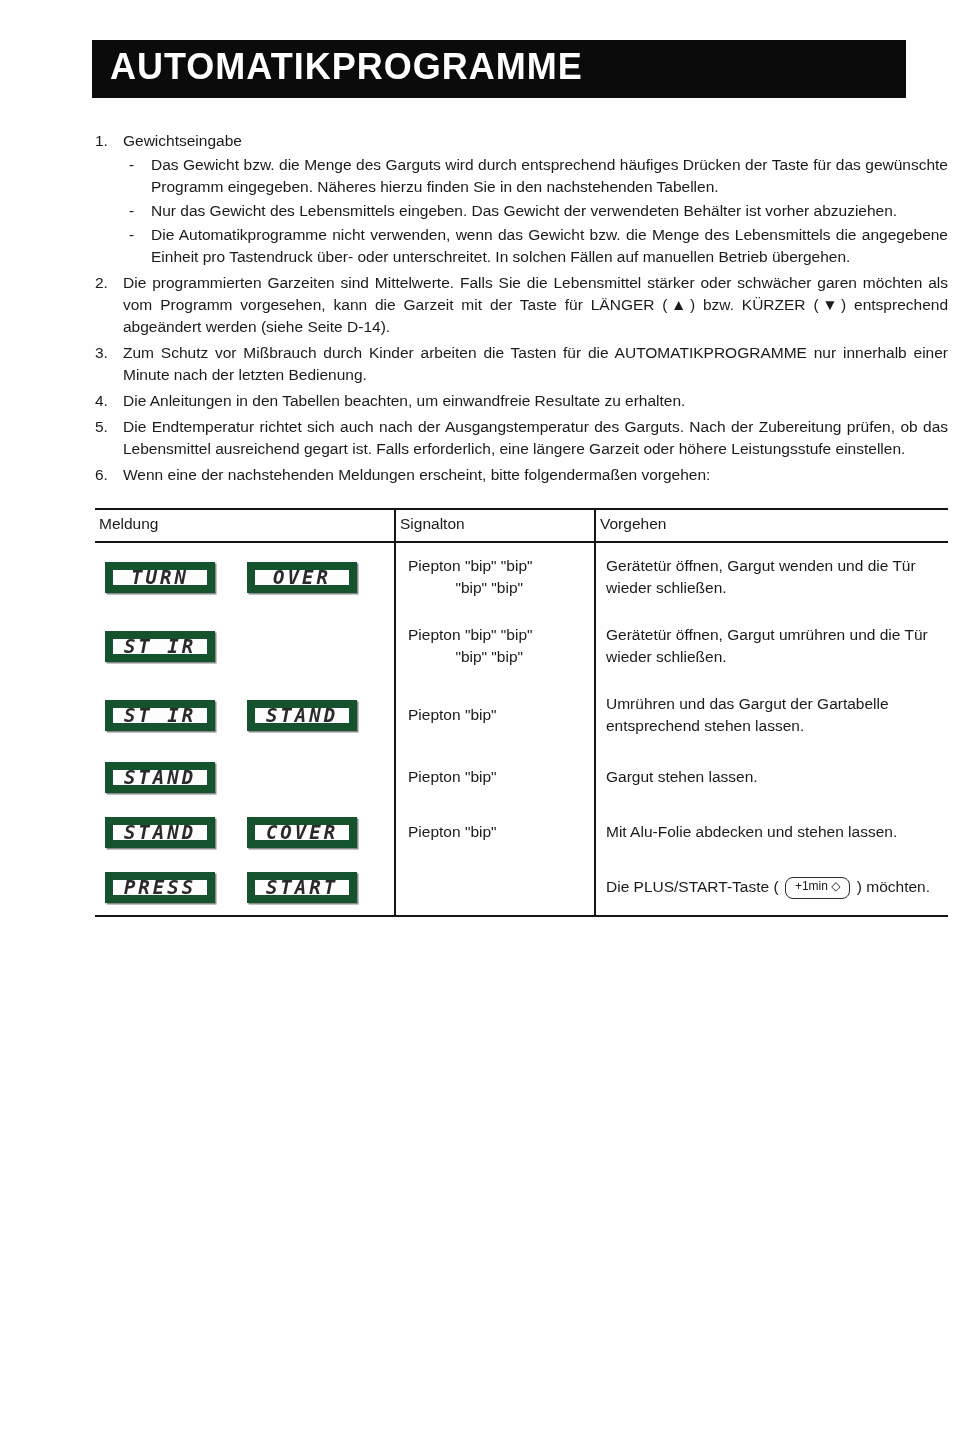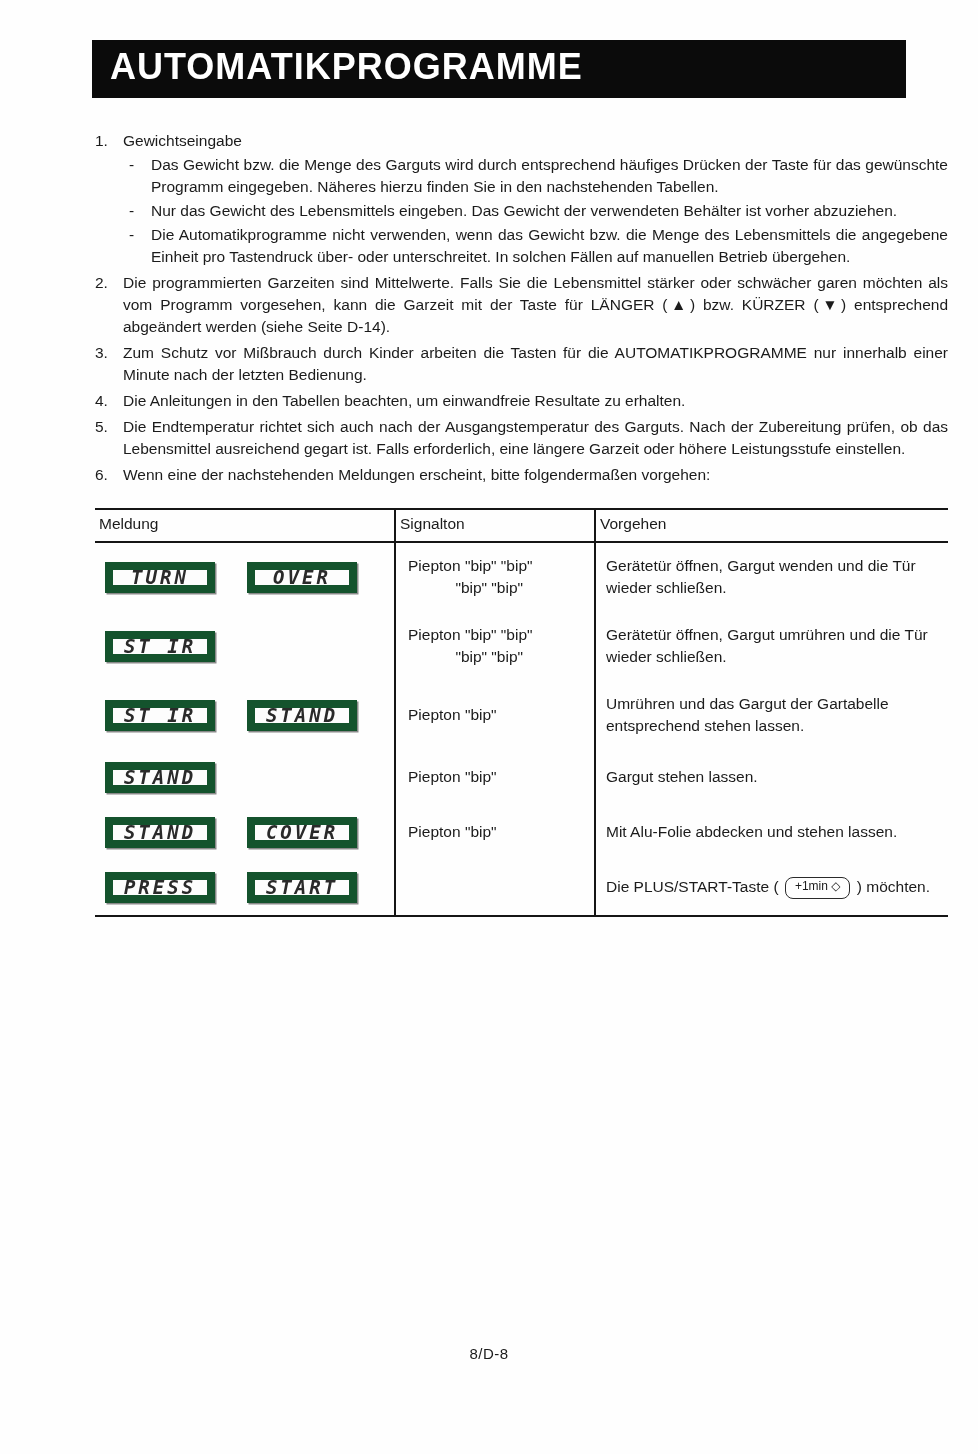--- a/index.html
+++ b/index.html
@@ -306,15 +306,14 @@
               <span class="start-btn">+1min ◇</span>
               <span>) möchten.</span>
             </div>
           </td>
         </tr>
 
       </tbody>
     </table>
   </div>
 
-  <div class="footer">8/D-8</div>
 
 </div>
 
 </body></html>

